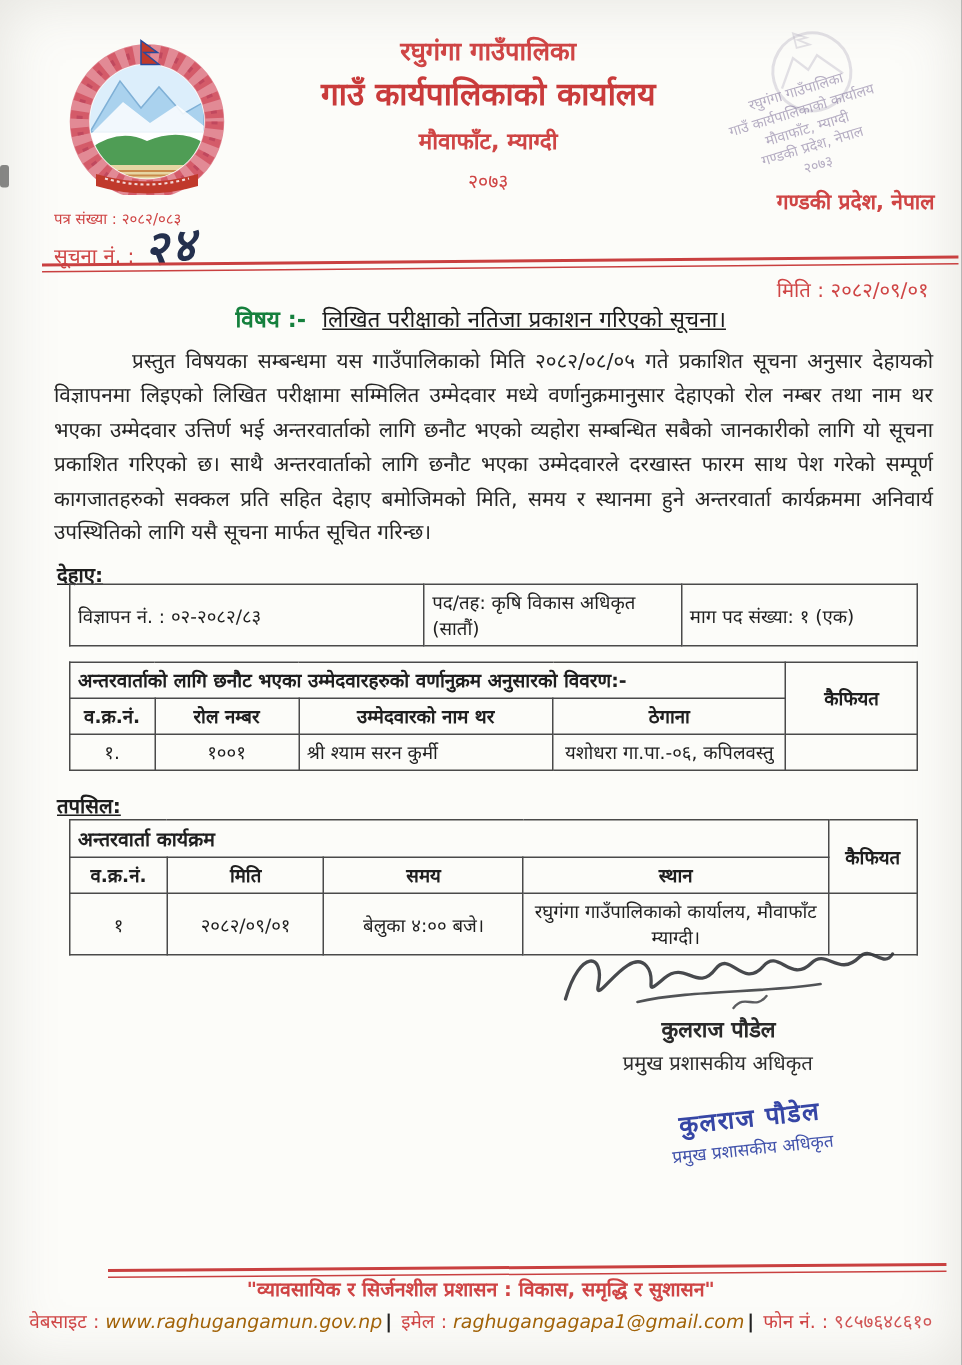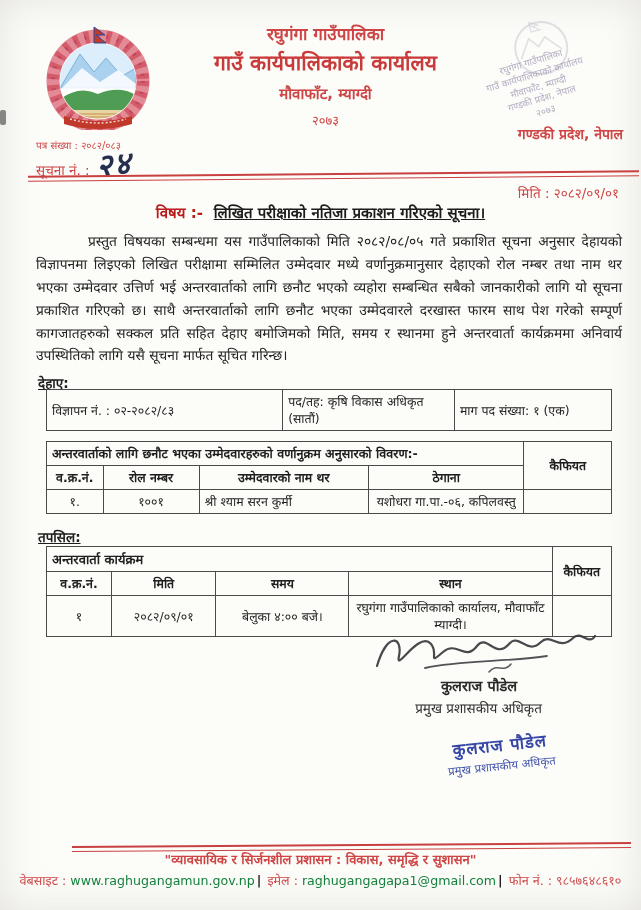--- a/index.html
+++ b/index.html
@@ -26,22 +26,22 @@
   
   .letter-no{position:absolute;left:36px;top:138px;font-size:10px;color:#cf4545;}
   .notice-no{position:absolute;left:36px;top:161px;font-size:13.5px;color:#cf4545;}
   .handwritten{position:absolute;left:96px;top:142px;font-size:31px;color:#24304e;
     font-style:italic;transform:rotate(-6deg);letter-spacing:2px;font-weight:bold;}
   .red-rule{position:absolute;left:28px;right:2px;top:173px;height:3px;
     border-top:2.5px solid #c94040;border-bottom:1.2px solid #c94040;transform:rotate(-0.5deg);}
   .date-line{position:absolute;right:22px;top:184px;font-size:13.5px;color:#cf4545;}
   
   .subject{position:absolute;left:0;right:0;top:202px;text-align:center;font-size:15px;}
-  .subject .s-label{color:#b91c1c;font-weight:bold;}
-  .subject .s-text{color:#1c1c1c;font-weight:bold;text-decoration:underline;margin-left:6px;}
+  .subject .s-label{color:#15803d;font-weight:bold;}
+  .subject .s-text{color:#1c1c1c;font-weight:normal;text-decoration:underline;margin-left:6px;}
   .body-par{position:absolute;left:36px;top:230px;width:586px;font-size:13.8px;
     line-height:1.66;text-align:justify;text-indent:52px;color:#242424;}
   
   .sec-label{position:absolute;left:38px;font-size:13.5px;font-weight:bold;
     text-decoration:underline;color:#1e1e1e;}
   .lbl-dehaya{top:374px;}
   .lbl-tapasil{top:528px;}
   table{border-collapse:collapse;table-layout:fixed;}
   .doc-table{position:absolute;left:46px;width:566px;font-size:12.4px;color:#1f1f1f;}
   .doc-table td,.doc-table th{border:1px solid #4a4a4a;padding:3px 5px;vertical-align:middle;}
@@ -63,21 +63,21 @@
     transform:rotate(-6deg);color:#3646a5;}
   .bs1{font-size:16.5px;font-weight:bold;letter-spacing:1px;}
   .bs2{font-size:11.5px;margin-top:2px;color:#4152ab;}
   
   .footer-rule{position:absolute;left:72px;right:10px;top:844px;height:3px;
     border-top:2px solid #c94040;border-bottom:1px solid #c94040;transform:rotate(-0.4deg);}
   .slogan{position:absolute;left:0;right:0;top:850px;text-align:center;
     font-size:13px;font-weight:bold;color:#cf4545;}
   .contact{position:absolute;left:0;right:0;top:872px;text-align:center;font-size:12.6px;color:#333;}
   .contact .lab{color:#cf4545;font-weight:normal;}
-  .contact .val{color:#15803d;}
+  .contact .val{color:#a16207;font-style:italic;}
   .contact .phone{color:#d05555;}
   .contact .sep{font-weight:bold;color:#222;margin:0 2px;}
 </style>
 </head>
 <body>
 
 <div class="page">
 
   <div class="emblem">
     <svg width="112" height="106" viewBox="0 0 112 106">

